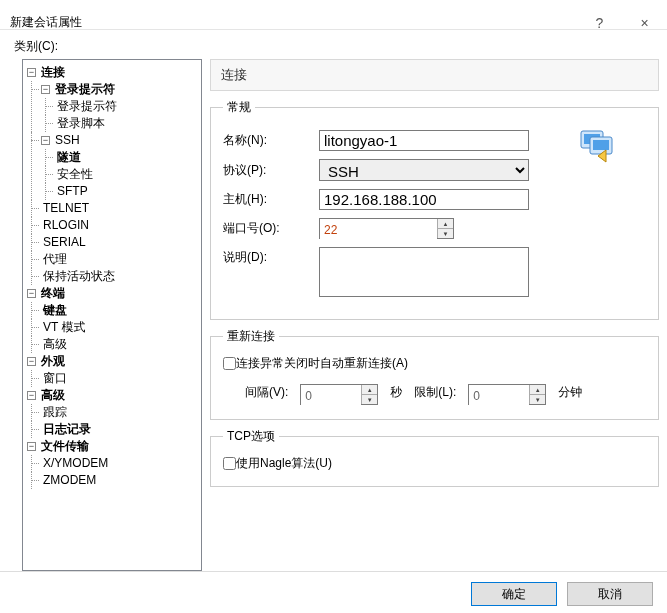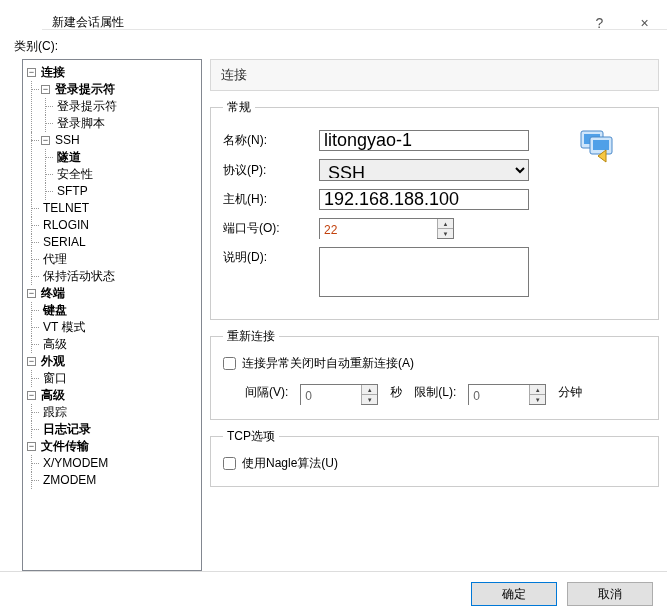--- a/index.html
+++ b/index.html
@@ -13,21 +13,20 @@
     height: 613px;
     overflow: hidden;
   }
   .titlebar {
     height: 30px;
     display: flex;
     align-items: center;
     padding: 16px 0 0 10px;
     border-bottom: 1px solid #e5e5e5;
     background: #fff;
-    margin-left: 42px;
   }
   .titlebar .title { flex: 1; }
   .titlebar .winbtn {
     width: 45px;
     height: 30px;
     display: flex;
     align-items: center;
     justify-content: center;
     color: #555;
     font-size: 14px;
@@ -107,21 +106,21 @@
   .row {
     display: flex;
     align-items: center;
     margin-bottom: 8px;
     gap: 10px;
   }
   .row .flabel { width: 86px; }
   .row .desc-label { width: 86px; align-self: flex-start; padding-top: 2px; }
   input[type=text], select, textarea {
     font-family: inherit;
-    font-size: 18px;
+    font-size: 15px;
     padding: 2px 4px;
     border: 1px solid #7a7a7a;
     background: #fff;
   }
   input[type=text] { width: 210px; height: 21px; }
   select { width: 210px; height: 22px; background: #efefef; }
   textarea { width: 210px; height: 50px; resize: none; }
   .spin-wrap {
     display: inline-flex;
     border: 1px solid #7a7a7a;
@@ -156,21 +155,20 @@
   .spin-wrap .sp:first-child { border-bottom: 1px solid #aaa; }
   .illus {
     position: absolute;
     right: 42px;
     top: 12px;
   }
   .general-fieldset { position: relative; padding-top: 14px; }
   .checkbox-row {
     display: flex;
     align-items: center;
-    gap: 6px;
     margin-bottom: 12px;
   }
   .checkbox-row input[type=checkbox]{ width:13px; height:13px; margin:0; }
   .interval-row {
     display: flex;
     align-items: flex-start;
     gap: 12px;
     padding-left: 22px;
   }
   .footer {

